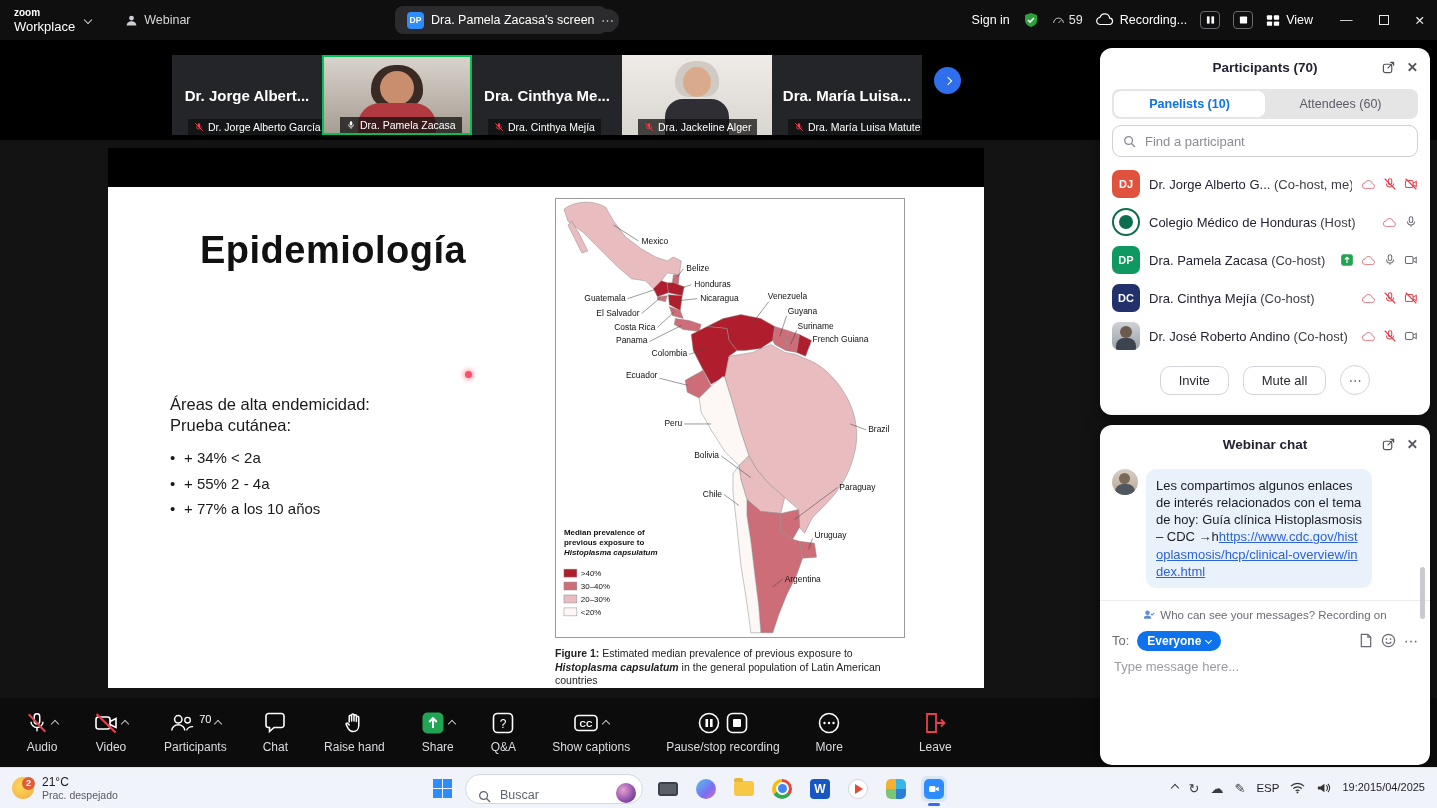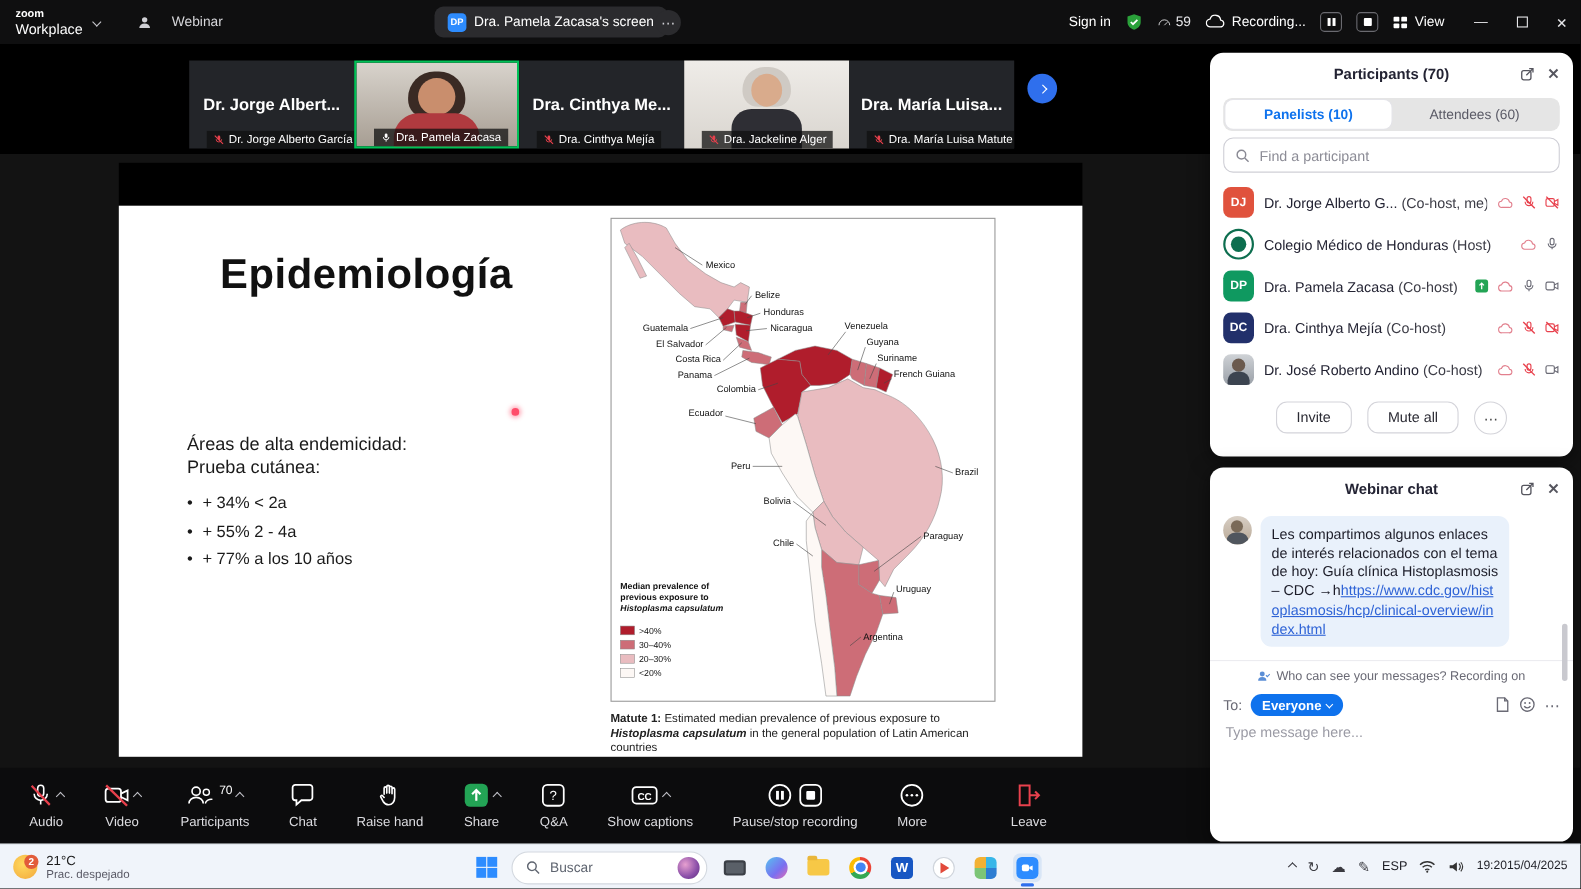--- a/index.html
+++ b/index.html
@@ -11,21 +11,21 @@
   .titlebar{position:absolute;top:0;left:0;width:100%;height:40px;background:#0f0f10;color:#fff;
             display:flex;align-items:center;z-index:40;}
   .tb-left{display:flex;align-items:center;gap:10px;padding-left:14px;}
   .logo{display:flex;flex-direction:column;line-height:1;}
   .logo-zoom{font-size:10px;font-weight:bold;color:#fff;}
   .logo-wp{font-size:13px;color:#fff;margin-top:2px;}
   .chev{display:inline-block;width:6px;height:6px;border-left:1.5px solid #c9c9ce;border-top:1.5px solid #c9c9ce;}
   .chev.down{transform:rotate(225deg);}
   .chev.up{transform:rotate(45deg);}
   .chev.right{transform:rotate(135deg);}
-  .tab-webinar{display:flex;align-items:center;gap:18px;color:#d6d6da;font-size:12.5px;margin-left:24px;}
+  .tab-webinar{display:flex;align-items:center;gap:6px;color:#d6d6da;font-size:12.5px;margin-left:24px;}
   .tab-screen{position:absolute;left:395px;top:6px;height:28px;display:flex;align-items:center;gap:7px;
               background:#2b2b2e;border-radius:8px;padding:0 12px;font-size:12.5px;color:#fff;}
   .badge-dp{width:17px;height:17px;border-radius:4px;background:#2d8cff;color:#fff;font-size:8.5px;font-weight:bold;
             display:flex;align-items:center;justify-content:center;}
   .tab-more{position:absolute;left:596px;top:9px;width:23px;height:23px;border-radius:50%;background:#2b2b2e;
             color:#cfcfd4;display:flex;align-items:center;justify-content:center;font-size:13px;}
   .tb-right{margin-left:auto;display:flex;align-items:center;gap:13px;padding-right:12px;font-size:12.5px;}
   .rec-wrap{display:flex;align-items:flex-end;gap:6px;}
   .rec-btn{width:20px;height:18px;border:1px solid #6a6a70;border-radius:4px;display:flex;align-items:center;justify-content:center;}
   .win-controls{display:flex;align-items:center;gap:26px;margin-left:14px;color:#e7e7ea;}
@@ -110,21 +110,21 @@
           display:flex;align-items:center;justify-content:center;}
   .av-dj{background:#e0523d;} .av-dp{background:#0f9960;} .av-dc{background:#22306b;}
   .av-logo{background:#fff;border:2px solid #0d6e4f;border-radius:50%;}
   .av-logo-inner{width:14px;height:14px;border-radius:50%;background:#0d6e4f;}
   .av-photo{background:linear-gradient(180deg,#cfd2d6,#9aa0a8);position:relative;overflow:hidden;}
   .av-photo .ph-head{position:absolute;left:8px;top:4px;width:12px;height:12px;border-radius:50%;background:#6b5a4e;}
   .av-photo .ph-body{position:absolute;left:4px;top:16px;width:20px;height:12px;border-radius:8px 8px 0 0;background:#3c4450;}
   .pname{flex:1;white-space:nowrap;overflow:hidden;font-size:13px;}
   .prole{color:#3c3c46;}
   .picons{display:flex;gap:7px;align-items:center;}
-  .pfooter{display:flex;justify-content:center;align-items:flex-start;gap:14px;margin-top:10px;}
+  .pfooter{display:flex;justify-content:center;align-items:center;gap:14px;margin-top:10px;}
   .pbtn{border:1px solid #d4d4da;border-radius:10px;padding:6px 18px;font-size:13px;background:#fff;color:#2a2a33;}
   .pmore{width:30px;height:30px;border:1px solid #d4d4da;border-radius:50%;background:#fff;display:flex;
          align-items:center;justify-content:center;color:#444;font-size:13px;}
 
   
   .msg{display:flex;gap:8px;padding:6px 12px 4px;}
   .cavatar{flex:none;width:26px;height:26px;border-radius:50%;background:linear-gradient(180deg,#d8cfc5,#b8a895);
            position:relative;overflow:hidden;}
   .cavatar .ph-head{position:absolute;left:7px;top:4px;width:11px;height:11px;border-radius:50%;background:#7a6a58;}
   .cavatar .ph-body{position:absolute;left:3px;top:15px;width:20px;height:11px;border-radius:8px 8px 0 0;background:#50565e;}
@@ -149,21 +149,21 @@
            display:flex;align-items:center;z-index:50;color:#1f1f26;}
   .weather{display:flex;align-items:center;gap:8px;padding:0 12px;position:relative;}
   .sun{width:22px;height:22px;border-radius:50%;background:radial-gradient(circle at 40% 40%,#ffd95e,#f2a73b);position:relative;}
   .wbadge{position:absolute;left:22px;top:2px;width:13px;height:13px;border-radius:50%;background:#e25c3a;color:#fff;
           font-size:9px;font-weight:bold;display:flex;align-items:center;justify-content:center;}
   .wtxt{display:flex;flex-direction:column;line-height:1.2;}
   .wtemp{font-size:12px;color:#1b1b1b;}
   .wdesc{font-size:10.5px;color:#5a5a66;}
   .tb-center{position:absolute;left:432px;top:0;height:41px;display:flex;align-items:center;gap:12px;}
   .tsearch{width:178px;height:30px;border:1px solid #d3d8df;border-radius:15px;background:#fff;display:flex;
-           align-items:center;gap:7px;padding:0 6px 0 12px;}
+           align-items:flex-end;gap:7px;padding:0 6px 0 12px;}
   .tsearch input{border:none;outline:none;flex:1;font-size:12.5px;width:90px;background:transparent;}
   .tsearch input::placeholder{color:#5f6570;}
   .flower{width:20px;height:20px;border-radius:50%;background:radial-gradient(circle at 35% 35%,#e7a0d0,#8a4ea8 60%,#5d2f7d);}
   .ticon{width:26px;height:26px;border-radius:6px;display:flex;align-items:center;justify-content:center;}
   .folder{width:20px;height:15px;background:#f7c846;border-radius:3px;position:relative;}
   .folder::before{content:"";position:absolute;left:0;top:-3px;width:9px;height:4px;background:#e9b63a;border-radius:2px 2px 0 0;}
   .chrome{width:20px;height:20px;border-radius:50%;background:conic-gradient(#ea4335 0 33%,#34a853 33% 66%,#fbbc05 66% 100%);position:relative;}
   .chrome::after{content:"";position:absolute;left:5.5px;top:5.5px;width:9px;height:9px;border-radius:50%;background:#4285f4;box-shadow:0 0 0 2px #fff;}
   .word{width:20px;height:20px;border-radius:4px;background:#1857c3;color:#fff;font-size:12px;font-weight:bold;
         display:flex;align-items:center;justify-content:center;}
@@ -414,21 +414,21 @@
             <rect x="8" y="398" width="13" height="8" class="mc3"></rect>
             <rect x="8" y="411" width="13" height="8" class="mc4"></rect>
             <text class="mleg-l" x="25" y="379">&gt;40%</text>
             <text class="mleg-l" x="25" y="392">30–40%</text>
             <text class="mleg-l" x="25" y="405">20–30%</text>
             <text class="mleg-l" x="25" y="418">&lt;20%</text>
           </svg>
         </div>
 
         <div class="fig-caption">
-          <span class="b">Matute 1:</span><span> Estimated median prevalence of previous exposure to </span><span class="b i">Histoplasma capsulatum</span><span> in the general population of Latin American countries</span>
+          <span class="b">Figure 1:</span><span> Estimated median prevalence of previous exposure to </span><span class="b i">Histoplasma capsulatum</span><span> in the general population of Latin American countries</span>
         </div>
       </div>
     </div>
   </div>
 
   <div class="toolbar">
     <div class="tb-item">
       <div class="tb-ic">
         <svg width="22" height="24" viewBox="0 0 24 24">
             <rect x="9" y="2" width="6" height="11" rx="3" fill="none" stroke="#fff" stroke-width="1.6"></rect>

